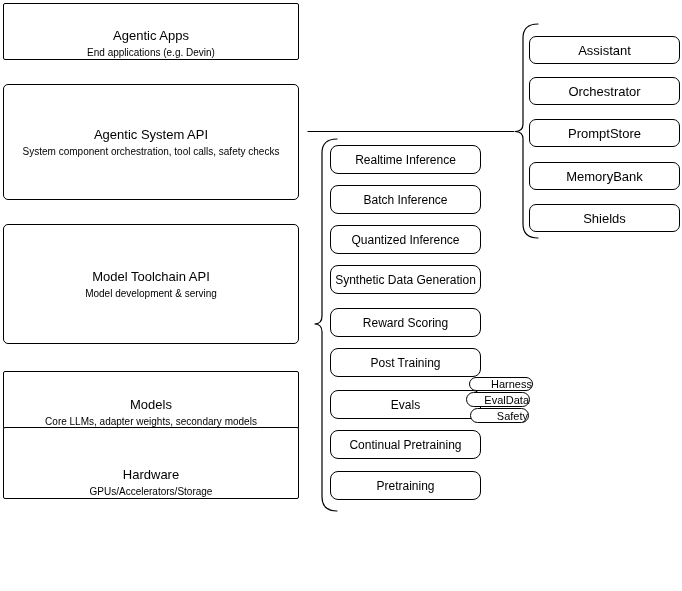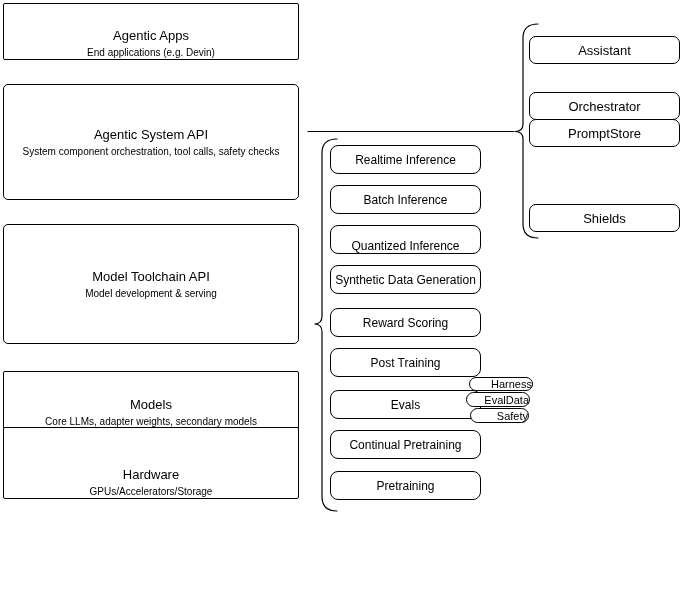--- a/index.html
+++ b/index.html
@@ -90,21 +90,21 @@
     <div class="title">Hardware</div>
     <div class="subtitle">GPUs/Accelerators/Storage</div>
   </div>
 
   <div class="box mbox" style="top:145px;">
     <span>Realtime Inference</span>
   </div>
   <div class="box mbox" style="top:185px;">
     <span>Batch Inference</span>
   </div>
-  <div class="box mbox" style="top:225px;justify-content:flex-end;">
+  <div class="box mbox" style="top:225px;">
     <span>Quantized Inference</span>
   </div>
   <div class="box mbox" style="top:265px;">
     <span>Synthetic Data Generation</span>
   </div>
   <div class="box mbox" style="top:308px;">
     <span>Reward Scoring</span>
   </div>
   <div class="box mbox" style="top:348px;">
     <span>Post Training</span>
@@ -125,23 +125,26 @@
   <div class="pill" style="left:466px;top:392px;width:64px;height:15px;">
     <span>EvalData</span>
   </div>
   <div class="pill" style="left:470px;top:408px;width:59px;height:15px;">
     <span>Safety</span>
   </div>
 
   <div class="box rbox" style="top:36px;">
     <span>Assistant</span>
   </div>
-  <div class="box rbox" style="top:92px;">
+  <div class="box rbox" style="top:77px;">
     <span>Orchestrator</span>
   </div>
   <div class="box rbox" style="top:119px;">
     <span>PromptStore</span>
+  </div>
+  <div class="box rbox" style="top:162px;">
+    <span>MemoryBank</span>
   </div>
   <div class="box rbox" style="top:204px;">
     <span>Shields</span>
   </div>
 
 </div>
 
 </body></html>

